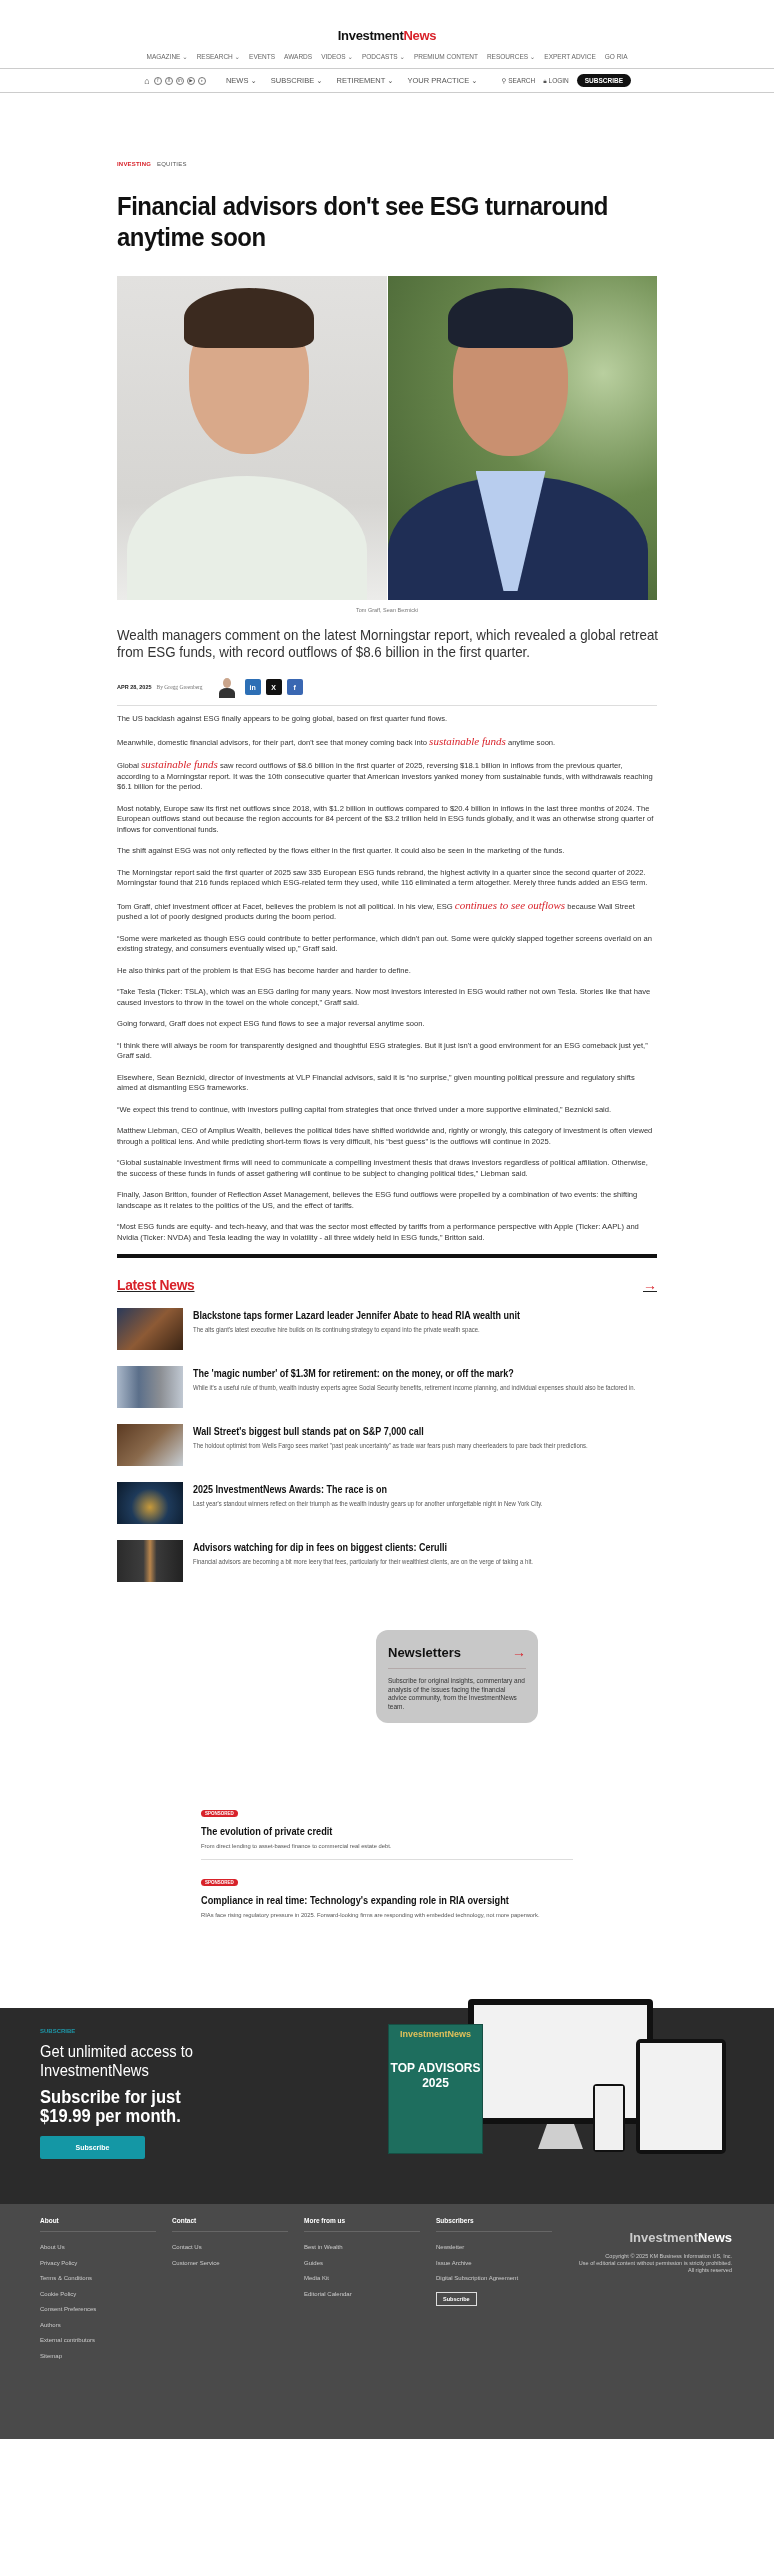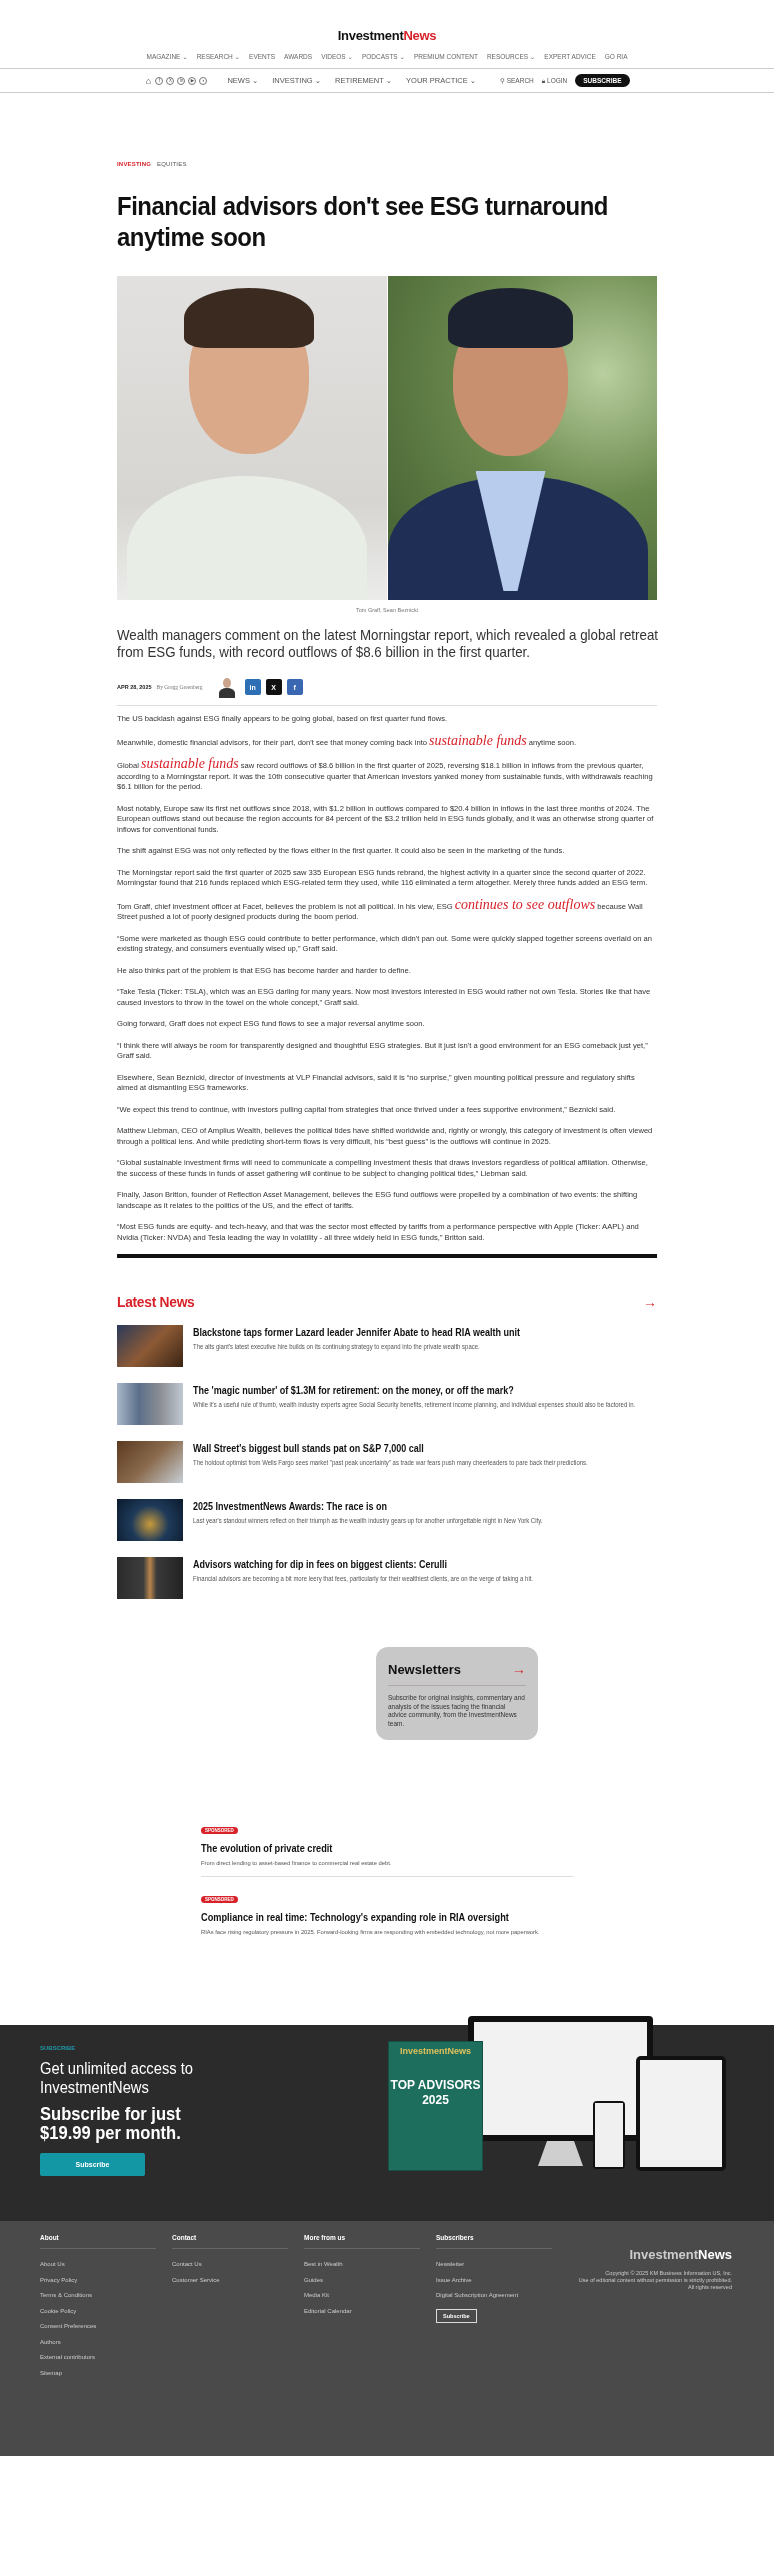--- a/index.html
+++ b/index.html
@@ -45,24 +45,24 @@
   .author-avatar { width: 18px; height: 22px; position: relative; margin-right: 4px; }
   .author-avatar::before { content: ""; position: absolute; left: 5px; top: 2px; width: 8px; height: 10px; background: #caa58c; border-radius: 50%; }
   .author-avatar::after { content: ""; position: absolute; left: 1px; top: 12px; width: 16px; height: 10px; background: #333; border-radius: 50% 50% 0 0; }
   .share { width: 16px; height: 16px; border-radius: 2px; color: #fff; font-size: 7px; font-weight: bold; display: flex; align-items: center; justify-content: center; }
   .share.li { background: #2d6fb5; }
   .share.x { background: #111; }
   .share.fb { background: #3a67b2; }
 
   .body-text { margin-top: 8px; font-size: 7.6px; line-height: 10.5px; color: #333; }
   .body-text p { margin-bottom: 11px; }
-  .body-text .lnk { color: #d8222a; font-family: "Liberation Serif", serif; font-style: italic; font-size: 14px; }
+  .body-text .lnk { color: #d8222a; font-family: "Liberation Serif", serif; font-style: italic; font-size: 11px; }
 
   .thick-rule { height: 4px; background: #111; margin-top: 4px; }
-  .latest-head { display: flex; justify-content: space-between; align-items: center; margin-top: 35px; }
+  .latest-head { display: flex; justify-content: space-between; align-items: center; margin-top: 18px; text-decoration: underline; }
   .latest-head h2 { color: #d8222a; font-size: 15px; font-weight: 900; letter-spacing: -0.3px; transform: scaleX(0.92); transform-origin: left; }
   .arrow { color: #d8222a; font-size: 14px; }
   .news-list { margin-top: 15px; }
   .news-item { display: flex; gap: 10px; height: 58px; }
   .thumb { width: 66px; height: 42px; flex-shrink: 0; }
   .t1 { background: linear-gradient(135deg,#2a3a5a 0%, #8d5a35 50%, #3a2414 100%); }
   .t2 { background: linear-gradient(90deg,#a9b7c9 0%,#5b6f8a 33%,#8c8f94 66%,#c0c8d2 100%); }
   .t3 { background: linear-gradient(135deg,#5b3a22 0%,#8a6a4c 50%,#c7cfd6 100%); }
   .t4 { background: radial-gradient(circle at 50% 60%, #c89a3a 0%, #1e3a5a 45%, #0b1a2b 100%); }
   .t5 { background: linear-gradient(90deg,#2b2b2b 0%, #3d3d3d 40%, #b8854c 50%, #3a3a3a 60%, #222 100%); }
@@ -142,21 +142,21 @@
   <nav class="main-nav">
     <div class="nav-icons">
       <span class="ic home">⌂</span>
       <span class="ic">f</span>
       <span class="ic">X</span>
       <span class="ic">in</span>
       <span class="ic">▶</span>
       <span class="ic">◗</span>
     </div>
     <span>NEWS ⌄</span>
-    <span>INVESTING ⌄</span>
+    <span>SUBSCRIBE ⌄</span>
     <span>RETIREMENT ⌄</span>
     <span>YOUR PRACTICE ⌄</span>
     <div class="nav-right">
       <span><span>⚲ </span><span>SEARCH</span></span>
       <span><span>🔒︎ </span><span>LOGIN</span></span>
       <span class="subscribe-pill">SUBSCRIBE</span>
     </div>
   </nav>
 </header>
 
@@ -200,21 +200,21 @@
     <p>Most notably, Europe saw its first net outflows since 2018, with $1.2 billion in outflows compared to $20.4 billion in inflows in the last three months of 2024. The European outflows stand out because the region accounts for 84 percent of the $3.2 trillion held in ESG funds globally, and it was an otherwise strong quarter of inflows for conventional funds.</p>
     <p>The shift against ESG was not only reflected by the flows either in the first quarter. It could also be seen in the marketing of the funds.</p>
     <p>The Morningstar report said the first quarter of 2025 saw 335 European ESG funds rebrand, the highest activity in a quarter since the second quarter of 2022. Morningstar found that 216 funds replaced which ESG-related term they used, while 116 eliminated a term altogether. Merely three funds added an ESG term.</p>
     <p><span>Tom Graff, chief investment officer at Facet, believes the problem is not all political. In his view, ESG </span><a class="lnk">continues to see outflows</a><span> because Wall Street pushed a lot of poorly designed products during the boom period.</span></p>
     <p>“Some were marketed as though ESG could contribute to better performance, which didn't pan out. Some were quickly slapped together screens overlaid on an existing strategy, and consumers eventually wised up,” Graff said.</p>
     <p>He also thinks part of the problem is that ESG has become harder and harder to define.</p>
     <p>“Take Tesla (Ticker: TSLA), which was an ESG darling for many years. Now most investors interested in ESG would rather not own Tesla. Stories like that have caused investors to throw in the towel on the whole concept,” Graff said.</p>
     <p>Going forward, Graff does not expect ESG fund flows to see a major reversal anytime soon.</p>
     <p>“I think there will always be room for transparently designed and thoughtful ESG strategies. But it just isn't a good environment for an ESG comeback just yet,” Graff said.</p>
     <p>Elsewhere, Sean Beznicki, director of investments at VLP Financial advisors, said it is “no surprise,” given mounting political pressure and regulatory shifts aimed at dismantling ESG frameworks.</p>
-    <p>“We expect this trend to continue, with investors pulling capital from strategies that once thrived under a fees supportive environment,” Beznicki said.</p>
+    <p>“We expect this trend to continue, with investors pulling capital from strategies that once thrived under a more supportive eliminated,” Beznicki said.</p>
     <p>Matthew Liebman, CEO of Amplius Wealth, believes the political tides have shifted worldwide and, rightly or wrongly, this category of investment is often viewed through a political lens. And while predicting short-term flows is very difficult, his “best guess” is the outflows will continue in 2025.</p>
     <p>“Global sustainable investment firms will need to communicate a compelling investment thesis that draws investors regardless of political affiliation. Otherwise, the success of these funds in funds of asset gathering will continue to be subject to changing political tides,” Liebman said.</p>
     <p>Finally, Jason Britton, founder of Reflection Asset Management, believes the ESG fund outflows were propelled by a combination of two events: the shifting landscape as it relates to the politics of the US, and the effect of tariffs.</p>
     <p>“Most ESG funds are equity- and tech-heavy, and that was the sector most effected by tariffs from a performance perspective with Apple (Ticker: AAPL) and Nvidia (Ticker: NVDA) and Tesla leading the way in volatility - all three widely held in ESG funds,” Britton said.</p>
   </div>
 
   <div class="thick-rule"></div>
 
   <section>
     <div class="latest-head">

